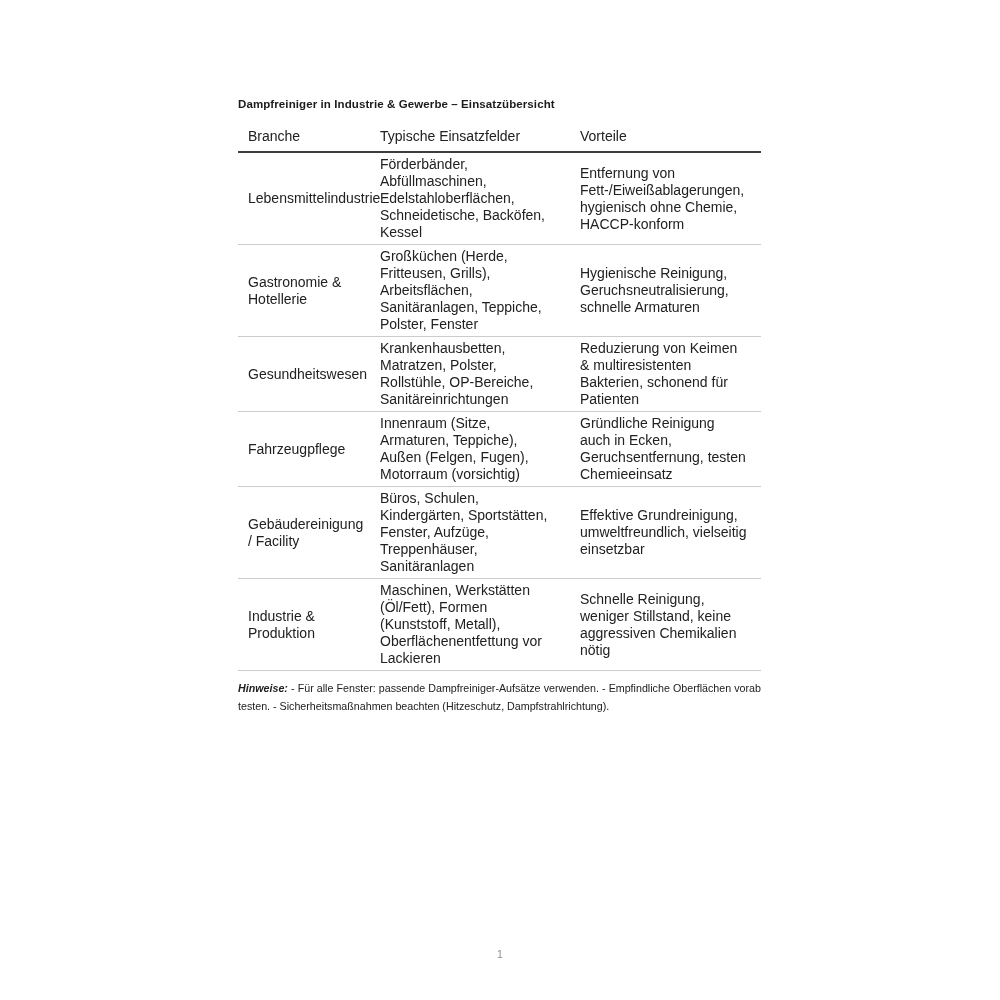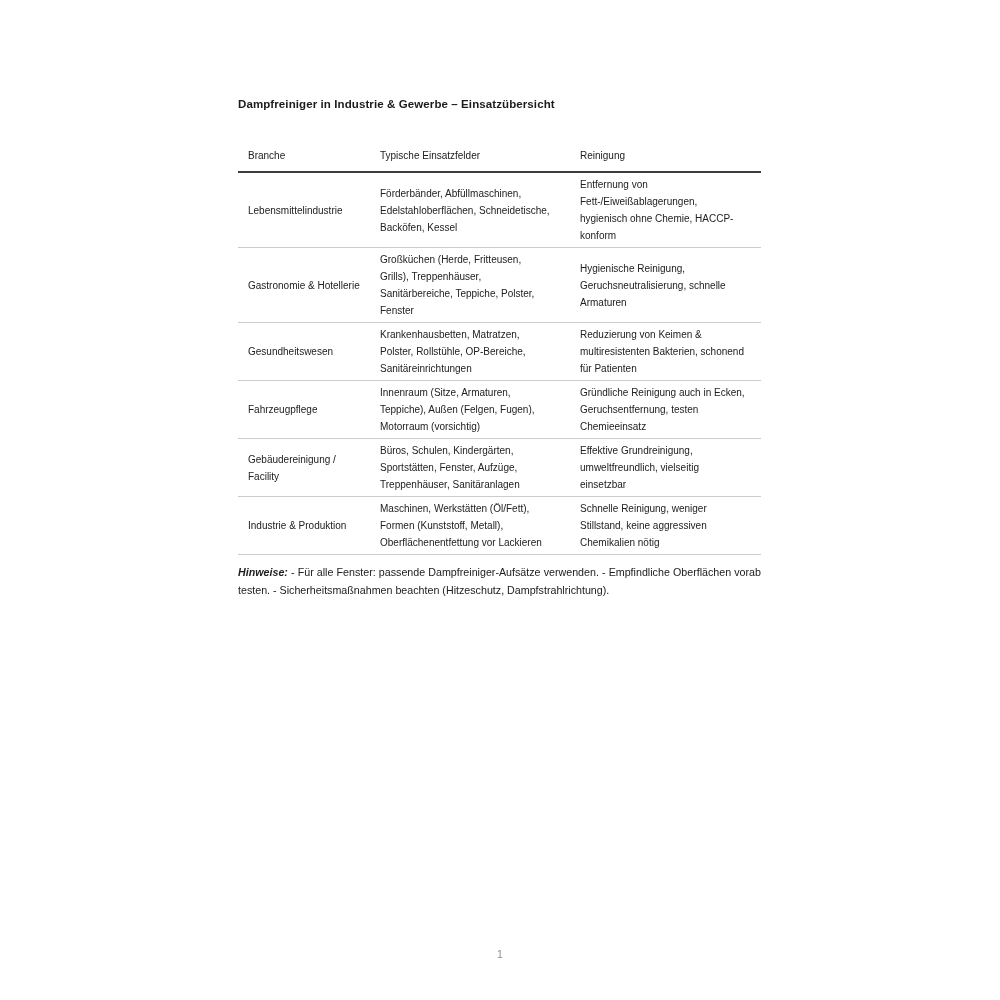--- a/index.html
+++ b/index.html
@@ -21,25 +21,25 @@
     width: 523px;
   }
   .doc-title {
     font-size: 11.5px;
     font-weight: bold;
     line-height: 14px;
     color: #1b1b1b;
     letter-spacing: 0.1px;
   }
   table.overview {
-    margin-top: 34px;
+    margin-top: 14px;
     width: 523px;
     border-collapse: collapse;
     table-layout: fixed;
-    font-size: 10px;
+    font-size: 14px;
     color: #212121;
   }
   table.overview th {
     font-weight: normal;
     text-align: left;
     vertical-align: bottom;
     padding: 4px 10px 8px 10px;
     line-height: 14px;
     border-bottom: 2px solid #3d3d3d;
   }
@@ -79,32 +79,32 @@
     <table class="overview">
       <colgroup>
         <col style="width:132px">
         <col style="width:200px">
         <col style="width:191px">
       </colgroup>
       <thead>
         <tr>
           <th>Branche</th>
           <th>Typische Einsatzfelder</th>
-          <th>Reinigung</th>
+          <th>Vorteile</th>
         </tr>
       </thead>
       <tbody>
         <tr>
           <td class="col-branche">Lebensmittelindustrie</td>
           <td class="col-einsatzfelder">Förderbänder, Abfüllmaschinen, Edelstahloberflächen, Schneidetische, Backöfen, Kessel</td>
           <td class="col-vorteile">Entfernung von Fett-/Eiweißablagerungen, hygienisch ohne Chemie, HACCP-konform</td>
         </tr>
         <tr>
           <td class="col-branche">Gastronomie &amp; Hotellerie</td>
-          <td class="col-einsatzfelder">Großküchen (Herde, Fritteusen, Grills), Treppenhäuser, Sanitärbereiche, Teppiche, Polster, Fenster</td>
+          <td class="col-einsatzfelder">Großküchen (Herde, Fritteusen, Grills), Arbeitsflächen, Sanitäranlagen, Teppiche, Polster, Fenster</td>
           <td class="col-vorteile">Hygienische Reinigung, Geruchsneutralisierung, schnelle Armaturen</td>
         </tr>
         <tr>
           <td class="col-branche">Gesundheitswesen</td>
           <td class="col-einsatzfelder">Krankenhausbetten, Matratzen, Polster, Rollstühle, OP-Bereiche, Sanitäreinrichtungen</td>
           <td class="col-vorteile">Reduzierung von Keimen &amp; multiresistenten Bakterien, schonend für Patienten</td>
         </tr>
         <tr>
           <td class="col-branche">Fahrzeugpflege</td>
           <td class="col-einsatzfelder">Innenraum (Sitze, Armaturen, Teppiche), Außen (Felgen, Fugen), Motorraum (vorsichtig)</td>

